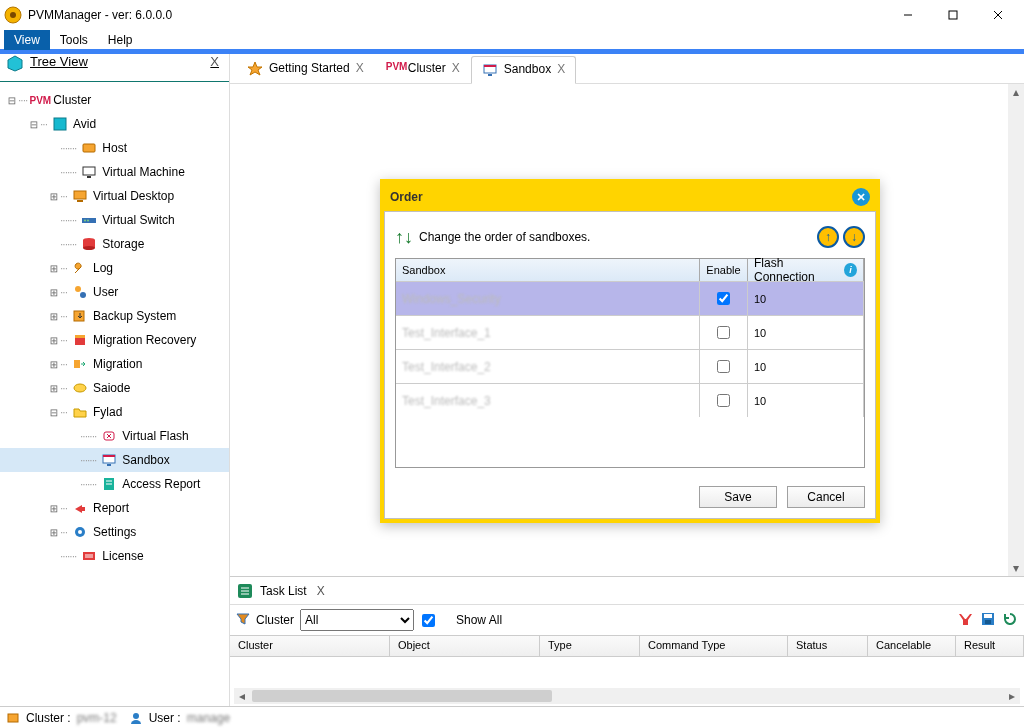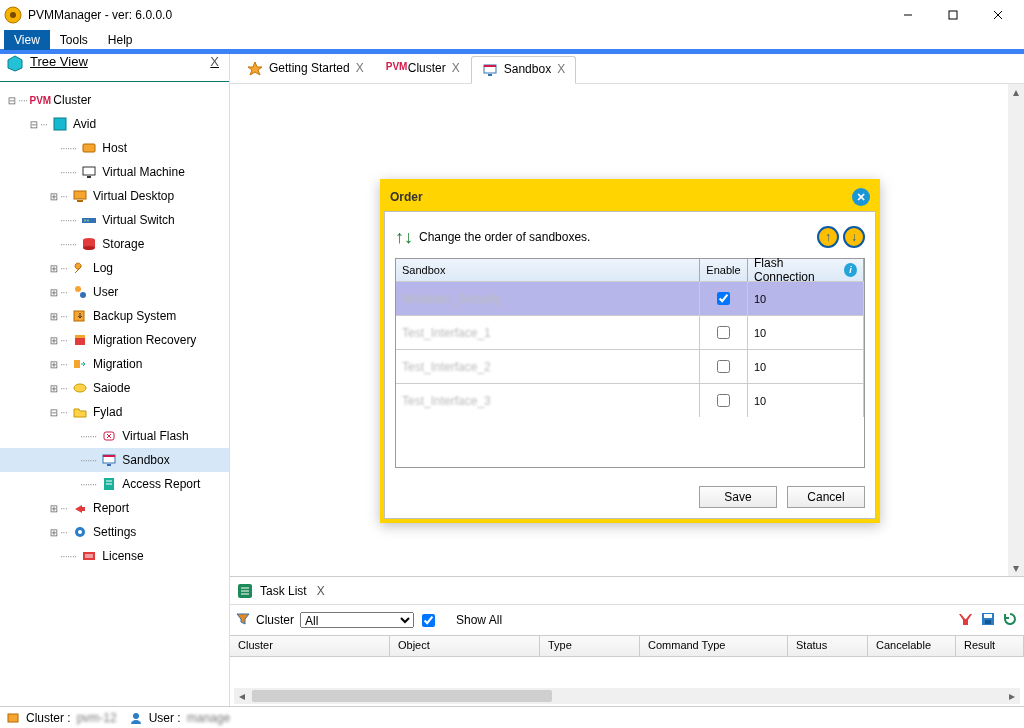--- a/index.html
+++ b/index.html
@@ -75,21 +75,21 @@
 .blur { color: #bbb; filter: blur(1.2px); }
 
 .dlg-buttons { display: flex; justify-content: flex-end; gap: 10px; padding: 8px 10px 10px; margin-left: 37px; }
 .dlg-buttons button { width: 78px; height: 22px; border: 1px solid #a0a0a0; background: linear-gradient(#fdfdfd,#ececec); cursor: pointer; }
 
 
 .task-panel { border-top: 1px solid #ccc; height: 130px; display:flex; flex-direction:column; }
 .task-header { height: 28px; display:flex; align-items:center; padding:0 6px; border-bottom:1px solid #ddd; }
 .task-header .icon { width:18px;height:18px;margin-right:6px; }
 .task-filter { height: 30px; display:flex; align-items:center; padding:0 6px; gap:6px; }
-.task-filter select { height:16px; width: 114px; }
+.task-filter select { height:22px; width: 114px; }
 .task-filter .showall { display:flex;align-items:center;gap:21px; margin-left:2px;}
 .task-filter .spacer { flex:1; }
 .task-cols { display:flex; height:22px; border-top:1px solid #ccc; border-bottom:1px solid #ccc; background:linear-gradient(#fafafa,#efefef); }
 .task-cols .tcol { padding:3px 8px; border-right:1px solid #ccc; font-size:11px;}
 .task-body { flex:1; position:relative; overflow:hidden; }
 .task-body .hscroll { position:absolute; left:4px; right:4px; bottom:2px; height:16px; background:#f0f0f0; display:flex;align-items:center; }
 .task-body .hscroll .btn { width:16px;height:16px;display:flex;align-items:center;justify-content:center;color:#666; }
 .task-body .hscroll .thumb { flex:0 0 300px; height:12px; background:#cfcfcf; border-radius:2px; margin-left:2px;}
 
 

